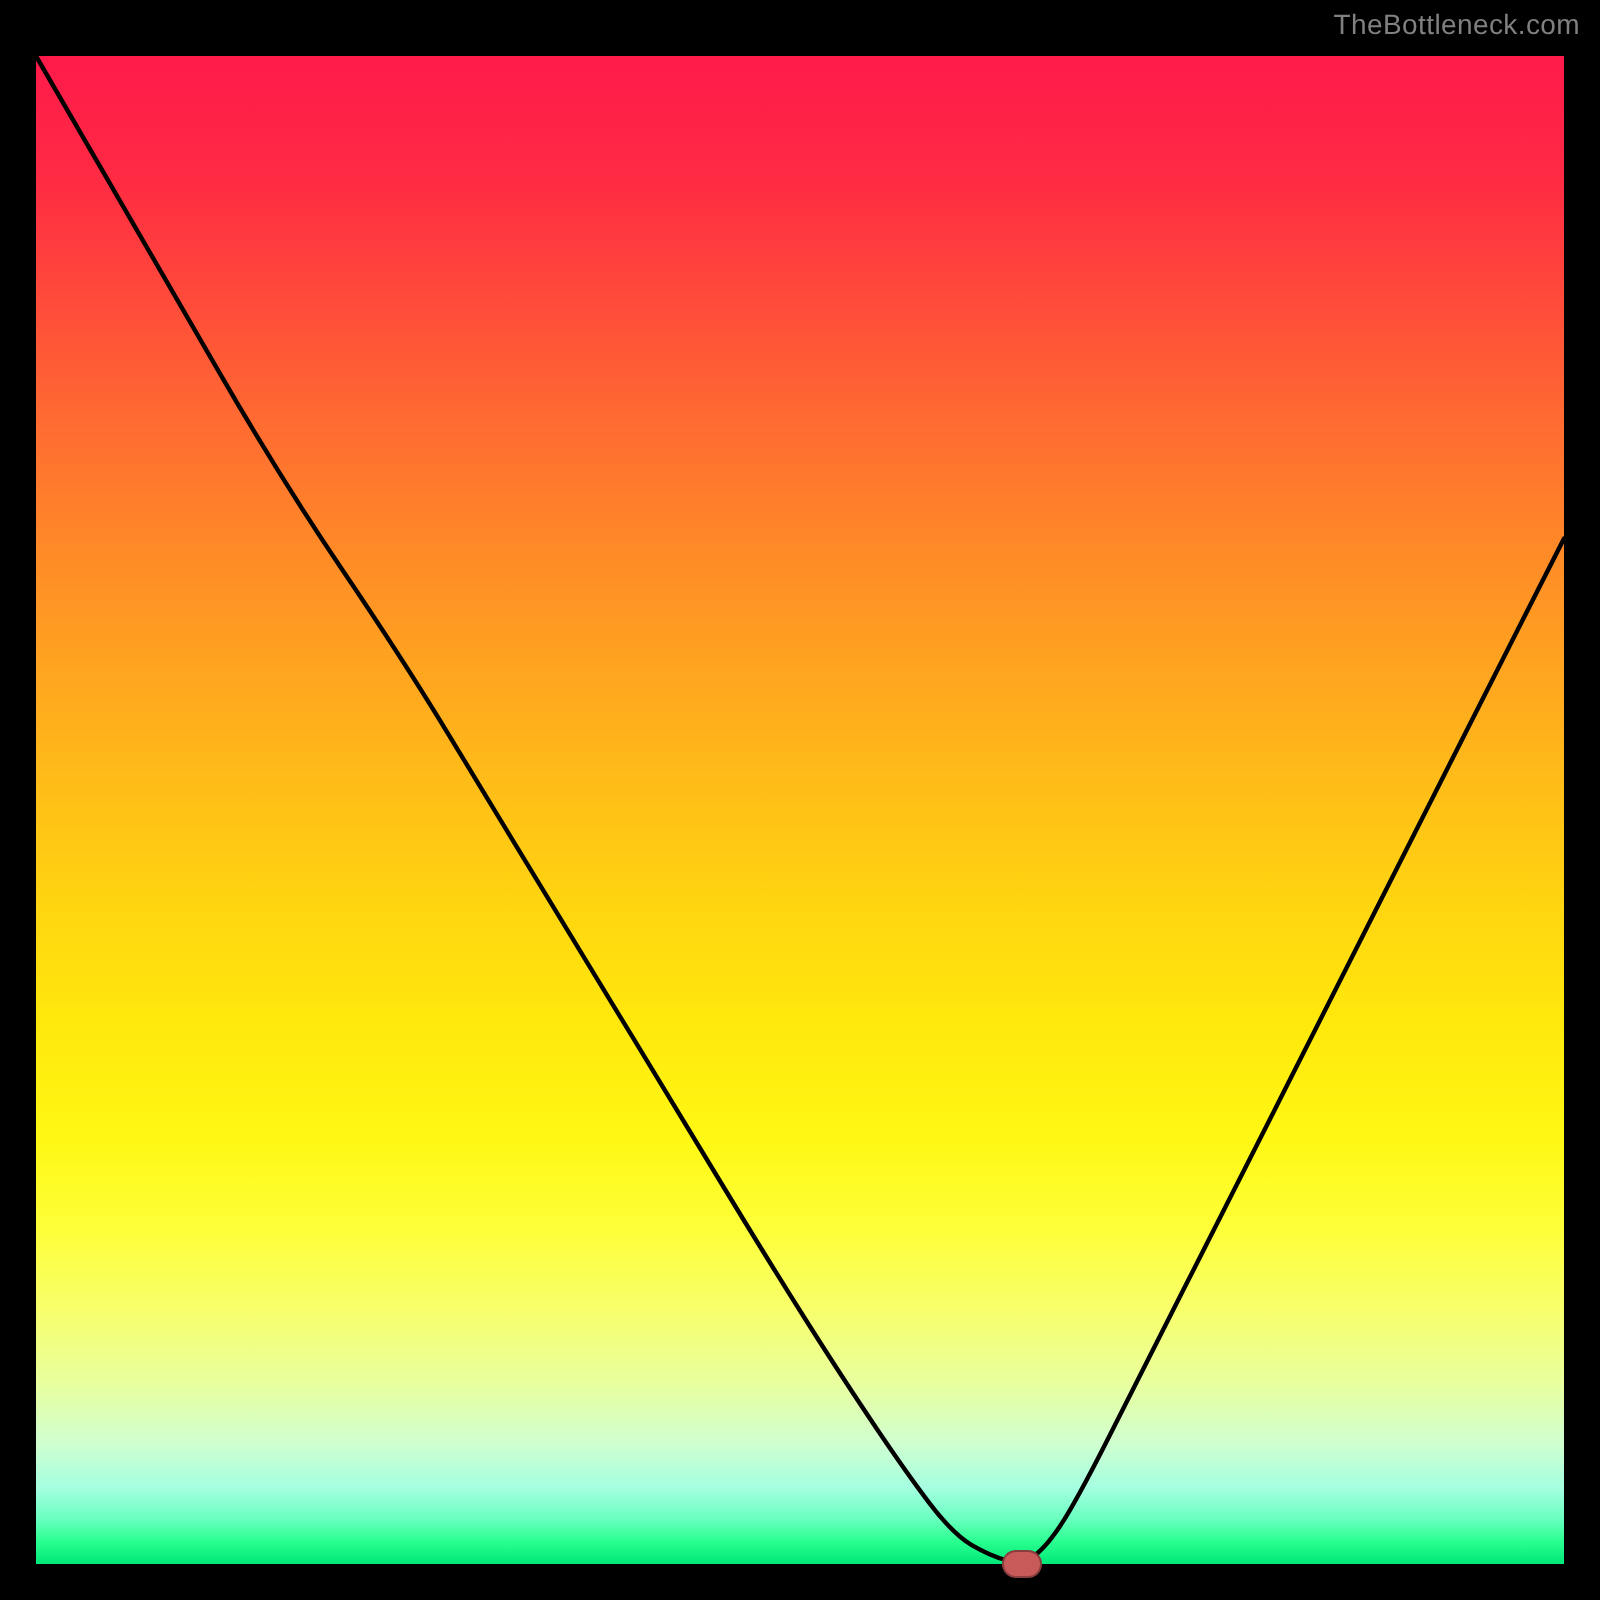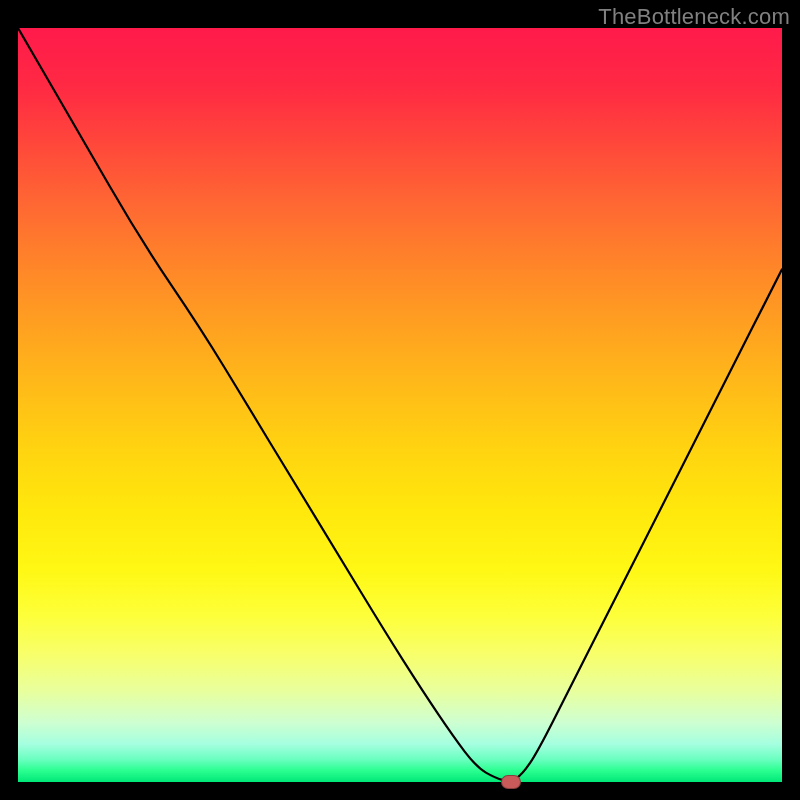--- a/index.html
+++ b/index.html
@@ -52,21 +52,21 @@
     height: 14px;
     border-radius: 7px;
     background: #c85a5a;
     border: 1px solid rgba(0,0,0,0.3);
   }
   .watermark {
     position: absolute;
     top: 4px;
     right: 10px;
     color: #808080;
-    font-size: 22px;
+    font-size: 14px;
     font-weight: normal;
     letter-spacing: 0.2px;
   }
 </style>
 </head>
 <body>
 
 <div class="watermark">TheBottleneck.com</div>
 
 <div class="chart-area">

